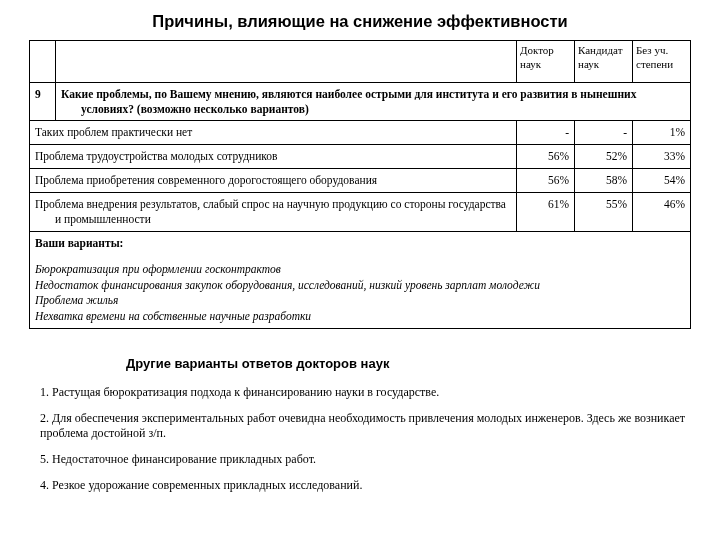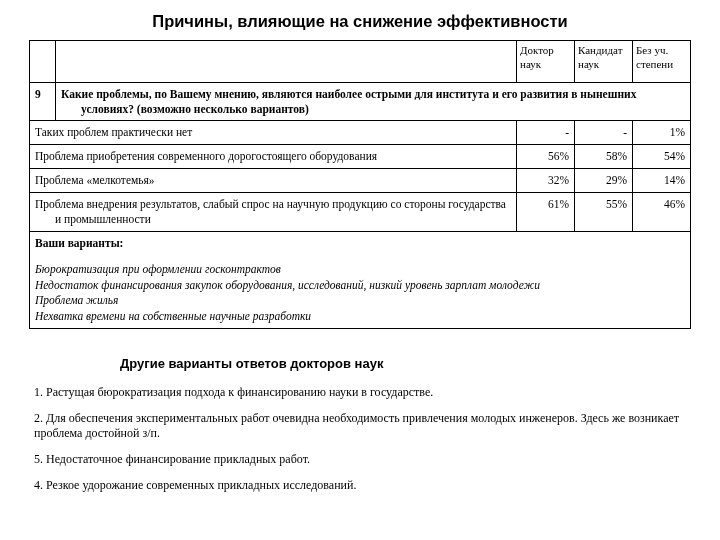--- a/index.html
+++ b/index.html
@@ -3,21 +3,21 @@
 <meta charset="utf-8">
 <style>
   * { box-sizing: border-box; }
   html, body { margin: 0; padding: 0; }
   body {
     width: 720px; height: 540px;
     background: #ffffff; color: #000000;
     font-family: "Liberation Serif", serif;
     overflow: hidden;
   }
-  .slide { width: 720px; height: 540px; padding: 8px 14px; }
+  .slide { width: 720px; height: 540px; padding: 8px 20px; }
 
   .title {
     font-family: "Liberation Sans", sans-serif;
     font-weight: bold;
     font-size: 16.5px;
     text-align: center;
     margin: 4px 0 9px 0;
   }
 
   table.survey {
@@ -93,38 +93,38 @@
 
     <tr>
       <td colspan="2">
         <div>Таких проблем практически нет</div>
       </td>
       <td class="val">-</td>
       <td class="val">-</td>
       <td class="val">1%</td>
     </tr>
 
+    <tr>
+      <td colspan="2">
+        <div>Проблема трудоустройства молодых сотрудников</div>
+      </td>
+      <td class="val">56%</td>
+      <td class="val">52%</td>
+      <td class="val">33%</td>
+    </tr>
 
     <tr>
       <td colspan="2">
         <div>Проблема приобретения современного дорогостоящего оборудования</div>
       </td>
       <td class="val">56%</td>
       <td class="val">58%</td>
       <td class="val">54%</td>
     </tr>
 
-    <tr>
-      <td colspan="2">
-        <div>Проблема «мелкотемья»</div>
-      </td>
-      <td class="val">32%</td>
-      <td class="val">29%</td>
-      <td class="val">14%</td>
-    </tr>
 
     <tr>
       <td colspan="2">
         <div class="hang">Проблема внедрения результатов, слабый спрос на научную продукцию со стороны государства и промышленности</div>
       </td>
       <td class="val">61%</td>
       <td class="val">55%</td>
       <td class="val">46%</td>
     </tr>
 

